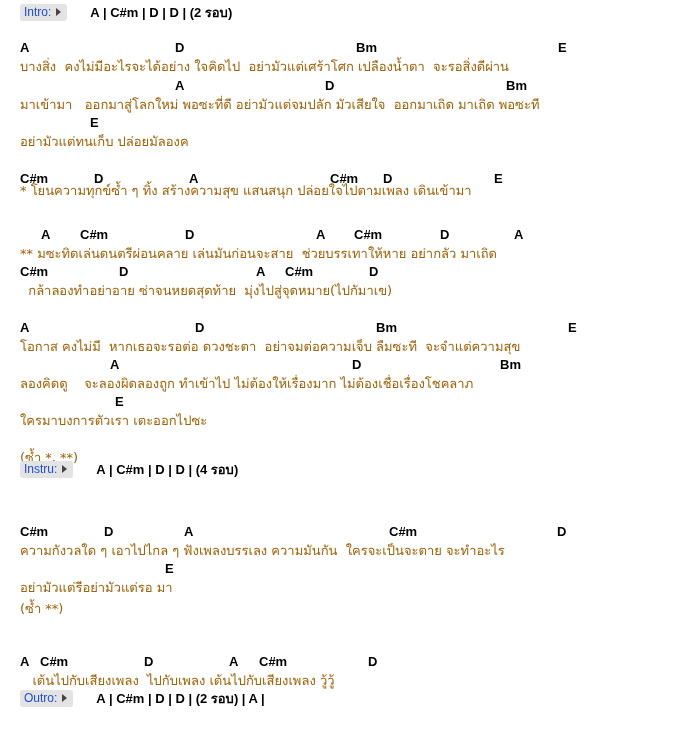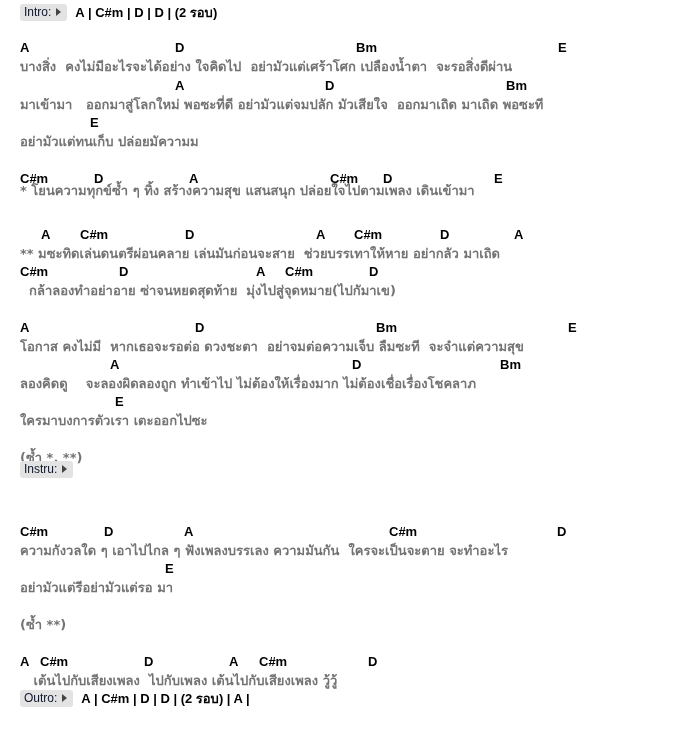--- a/index.html
+++ b/index.html
@@ -2,28 +2,28 @@
 <html><head>
 <meta charset="utf-8">
 <style>
   html, body { margin: 0; padding: 0; background: #ffffff; }
   body { width: 680px; height: 749px; position: relative; overflow: hidden;
          font-family: "DejaVu Sans", "Liberation Sans", sans-serif; color: #000; }
   .row { position: absolute; left: 0; width: 680px; height: 18px; }
   .chord { position: absolute; top: 0; font-family: "Liberation Sans", sans-serif;
            font-weight: bold; font-size: 13px; line-height: 16px; white-space: nowrap; color: #000; }
   .lyric { position: absolute; left: 20px; top: 0; font-size: 13px; line-height: 18px;
-           white-space: pre; color: #737373; font-weight: bold; }
+           white-space: pre; color: #a16207; }
   .label-line { position: absolute; left: 20px; height: 18px; display: flex; align-items: center; }
   .badge { background: #e3e3e3; border-radius: 3px; padding: 0 6px 0 4px; height: 17px;
-           display: flex; align-items: center; font-size: 12px; color: #0f172a;
+           display: flex; align-items: center; font-size: 12px; color: #1d4ed8;
            font-family: "Liberation Sans", sans-serif; }
   .badge .arrow { margin-left: 5px; width: 0; height: 0; border-top: 4px solid transparent;
                   border-bottom: 4px solid transparent; border-left: 5px solid #444; }
-  .prog { margin-left: 8px; font-weight: bold; font-size: 13px; font-family: "Liberation Sans", sans-serif; white-space: pre; }
+  .prog { margin-left: 23px; font-weight: bold; font-size: 13px; font-family: "Liberation Sans", sans-serif; white-space: pre; }
 </style>
 </head>
 <body>
 
 <div class="label-line" style="top:3px">
   <div class="badge">
     <span>Intro:</span>
     <span class="arrow"></span>
   </div>
   <span class="prog">A | C#m | D | D | (2 รอบ)</span>
@@ -43,21 +43,21 @@
   <span class="chord" style="left:325px">D</span>
   <span class="chord" style="left:506px">Bm</span>
 </div>
 <div class="row" style="top:96px">
   <span class="lyric">มาเข้ามา   ออกมาสู่โลกใหม่ พอซะที่ดี อย่ามัวแต่จมปลัก มัวเสียใจ  ออกมาเถิด มาเถิด พอซะที</span>
 </div>
 <div class="row" style="top:115px">
   <span class="chord" style="left:90px">E</span>
 </div>
 <div class="row" style="top:133px">
-  <span class="lyric">อย่ามัวแต่ทนเก็บ ปล่อยมัความม</span>
+  <span class="lyric">อย่ามัวแต่ทนเก็บ ปล่อยมัลองค</span>
 </div>
 
 <div class="row" style="top:171px">
   <span class="chord" style="left:20px">C#m</span>
   <span class="chord" style="left:94px">D</span>
   <span class="chord" style="left:189px">A</span>
   <span class="chord" style="left:330px">C#m</span>
   <span class="chord" style="left:383px">D</span>
   <span class="chord" style="left:494px">E</span>
 </div>
@@ -114,40 +114,41 @@
 
 <div class="row" style="top:449px">
   <span class="lyric">(ซ้ำ *, **)</span>
 </div>
 
 <div class="label-line" style="top:460px">
   <div class="badge">
     <span>Instru:</span>
     <span class="arrow"></span>
   </div>
+  <span class="prog">A | C#m | D | D | (4 รอบ)</span>
 </div>
 
 <div class="row" style="top:524px">
   <span class="chord" style="left:20px">C#m</span>
   <span class="chord" style="left:104px">D</span>
   <span class="chord" style="left:184px">A</span>
   <span class="chord" style="left:389px">C#m</span>
   <span class="chord" style="left:557px">D</span>
 </div>
 <div class="row" style="top:542px">
   <span class="lyric">ความกังวลใด ๆ เอาไปไกล ๆ ฟังเพลงบรรเลง ความมันกัน  ใครจะเป็นจะตาย จะทำอะไร</span>
 </div>
 <div class="row" style="top:561px">
   <span class="chord" style="left:165px">E</span>
 </div>
 <div class="row" style="top:579px">
   <span class="lyric">อย่ามัวแต่รีอย่ามัวแต่รอ มา</span>
 </div>
 
-<div class="row" style="top:616px">
+<div class="row" style="top:600px">
   <span class="lyric">(ซ้ำ **)</span>
 </div>
 
 <div class="row" style="top:654px">
   <span class="chord" style="left:20px">A</span>
   <span class="chord" style="left:40px">C#m</span>
   <span class="chord" style="left:144px">D</span>
   <span class="chord" style="left:229px">A</span>
   <span class="chord" style="left:259px">C#m</span>
   <span class="chord" style="left:368px">D</span>

